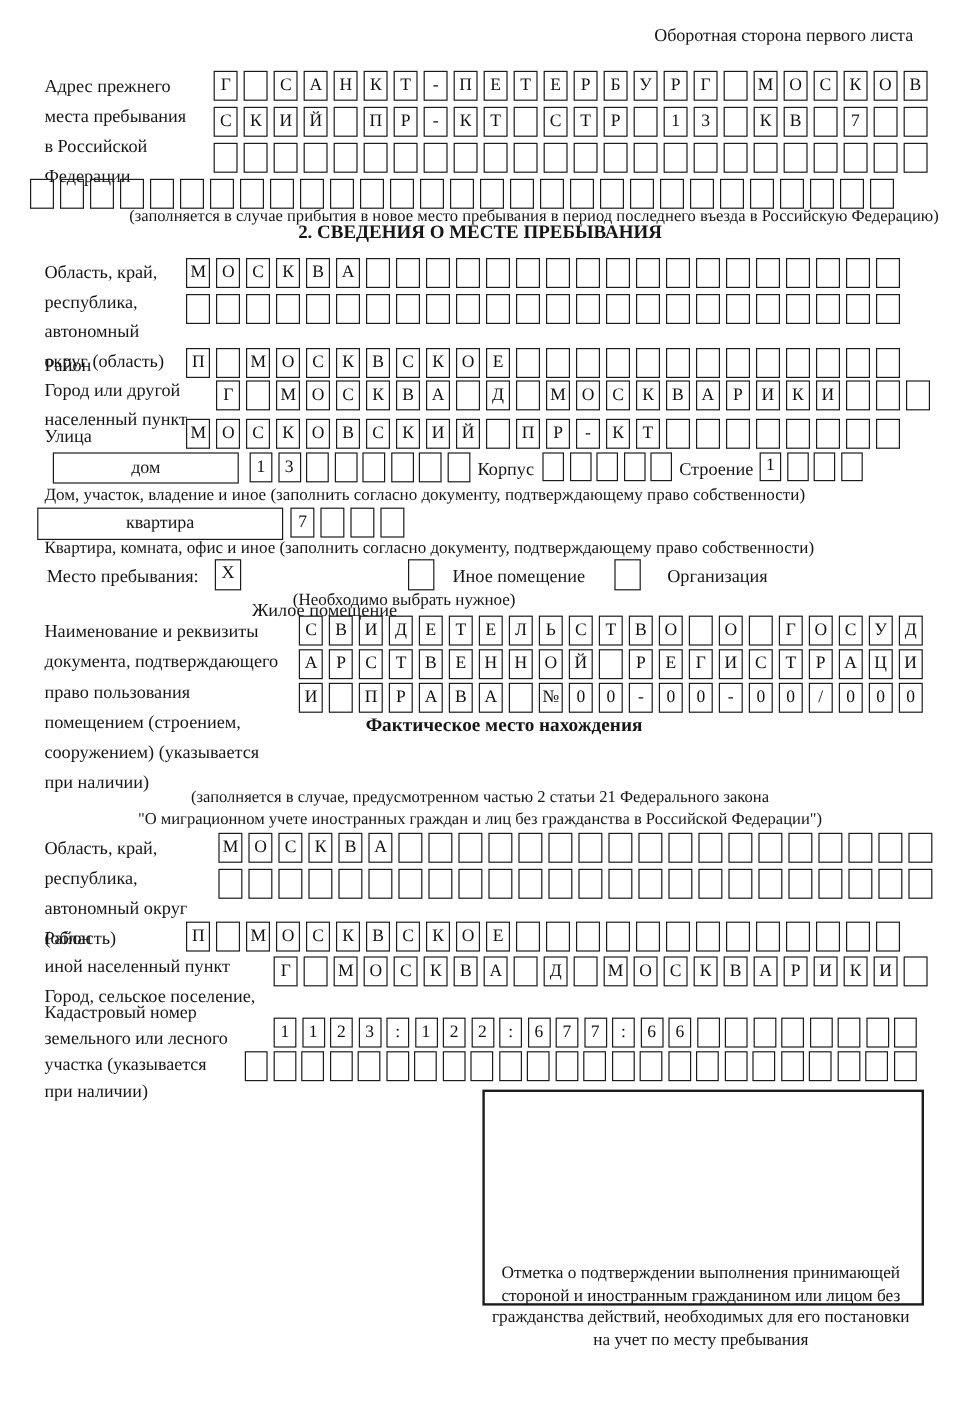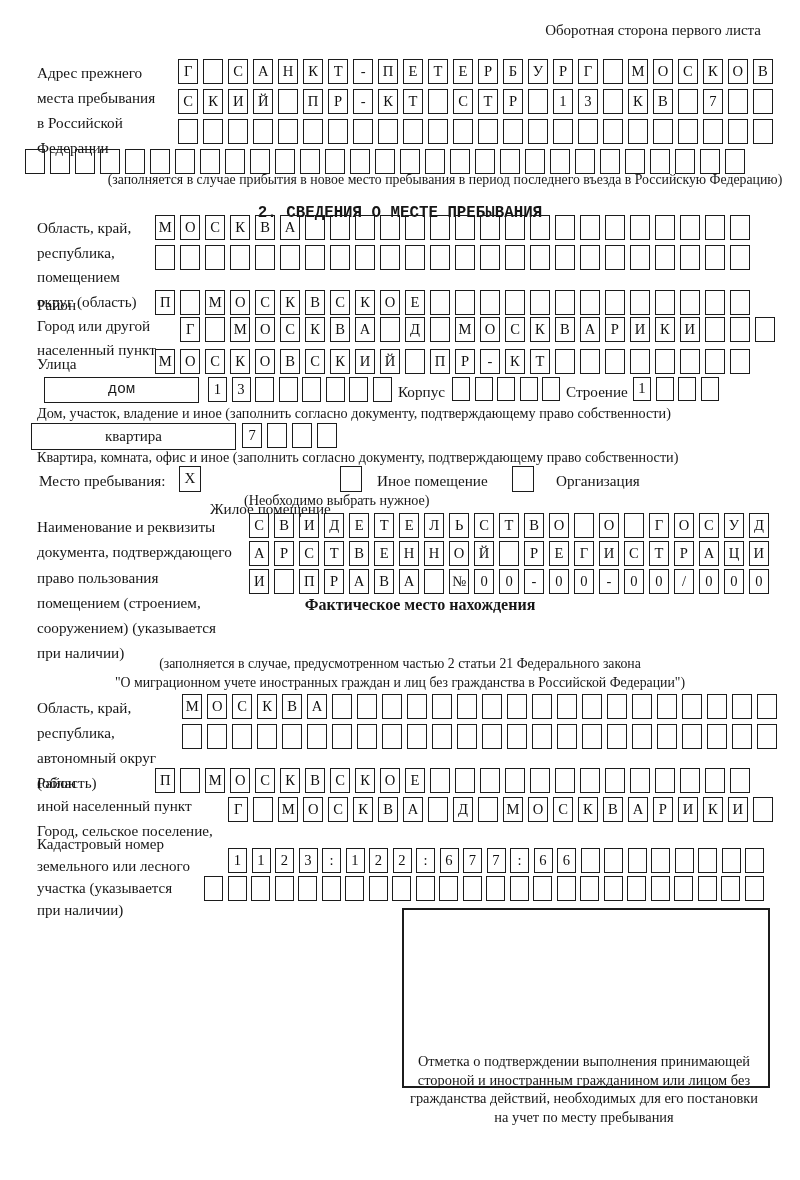--- a/index.html
+++ b/index.html
@@ -26,30 +26,30 @@
   .chk{
     box-sizing:border-box;width:22px;height:26px;border:1.8px solid #1c1c1c;display:inline-block;
     text-align:center;line-height:23px;font-size:15px;
   }
   
   .hdr-note{top:22px;right:39px;font-size:15px;}
   .lbl-prev{top:60px;left:37px;}
   .r-a1{top:59px;left:178px;} .r-a2{top:89px;left:178px;} .r-a3{top:119px;left:178px;}
   .r-a4{top:149px;left:25px;}
   .cap-prev{top:172px;padding-left:45px;}
-  .ttl-2{top:204px;font-family:Liberation Mono, monospace;}
+  .ttl-2{top:185px;}
   .lbl-obl2{top:216px;left:37px;line-height:24.5px;}
   .r-o1{top:215px;left:155px;} .r-o2{top:245px;left:155px;}
   .lbl-ray2{top:292px;left:37px;}
   .r-ray2{top:290px;left:155px;}
   .lbl-gor2{top:314px;left:37px;line-height:23.5px;}
   .r-gor2{top:317px;left:180px;}
   .lbl-ul2{top:351px;left:37px;}
   .r-ul2{top:349px;left:155px;}
-  .fbox-dom{top:377px;left:44px;width:155px;height:26px;font-family:Liberation Mono, monospace;}
+  .fbox-dom{top:377px;left:44px;width:155px;height:26px;}
   .r-dom{top:377px;left:208px;}
   .lbl-korpus{top:379px;left:398px;text-align:center;}
   .r-korpus{top:377px;left:452px;}
   .lbl-stroenie{top:379px;left:566px;}
   .r-stroenie{top:377px;left:633px;}
   .cap-dom{top:405px;left:37px;font-size:14.2px;text-align:right;}
   .fbox-kv{top:423px;left:31px;width:205px;height:27px;}
   .r-kv{top:423px;left:242px;}
   .cap-kv{top:449px;left:37px;font-size:14.2px;}
   .lbl-mesto{top:468px;left:39px;}
@@ -197,21 +197,21 @@
       <span class="cell"></span>
       <span class="cell"></span>
     </div>
   <div class="abs cap center cap-prev">(заполняется в случае прибытия в новое место пребывания в период последнего въезда в Российскую Федерацию)</div>
 
   <div class="abs ttl ttl-2">2. СВЕДЕНИЯ О МЕСТЕ ПРЕБЫВАНИЯ</div>
 
   <div class="abs lbl lbl-obl2">
     <div>Область, край,</div>
     <div>республика,</div>
-    <div>помещением</div>
+    <div>автономный</div>
     <div>округ (область)</div>
   </div>
   <div class="abs grid r-o1">
       <span class="cell">М</span>
       <span class="cell">О</span>
       <span class="cell">С</span>
       <span class="cell">К</span>
       <span class="cell">В</span>
       <span class="cell">А</span>
       <span class="cell"></span>

